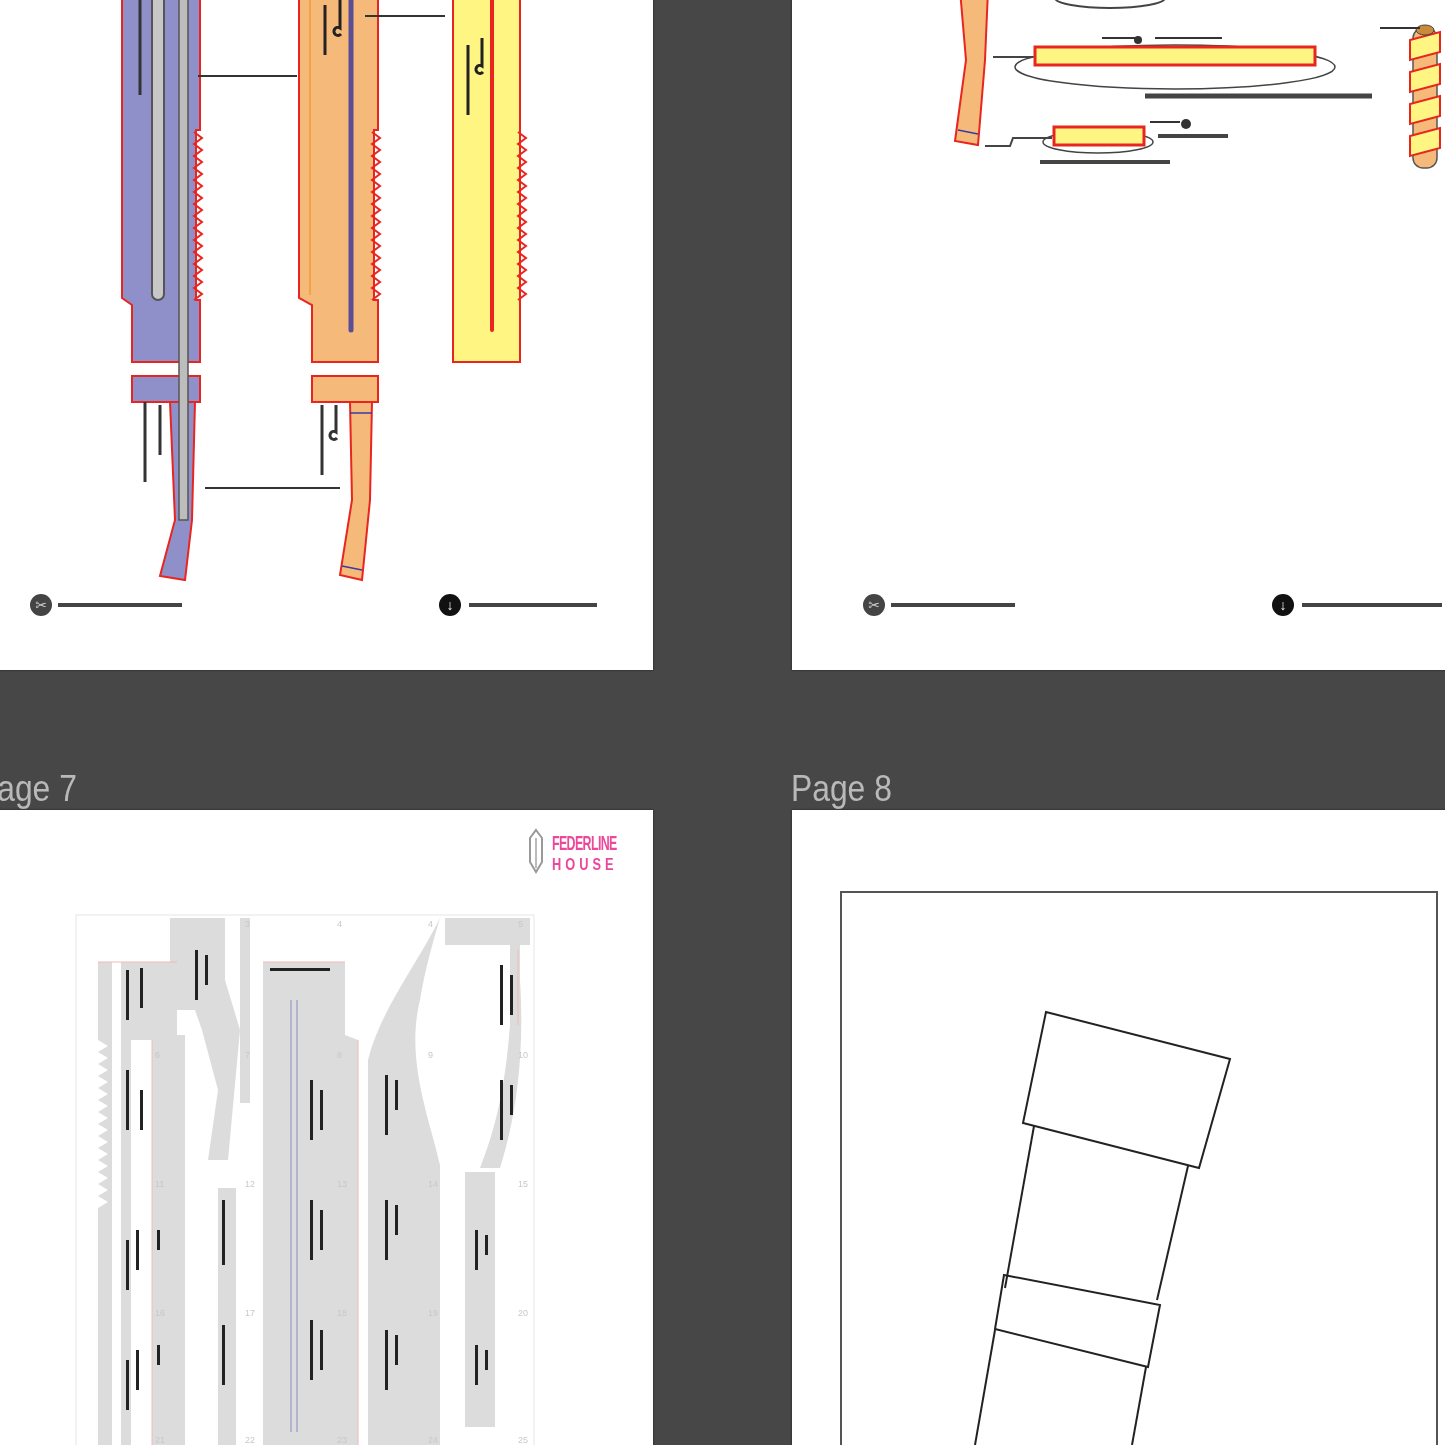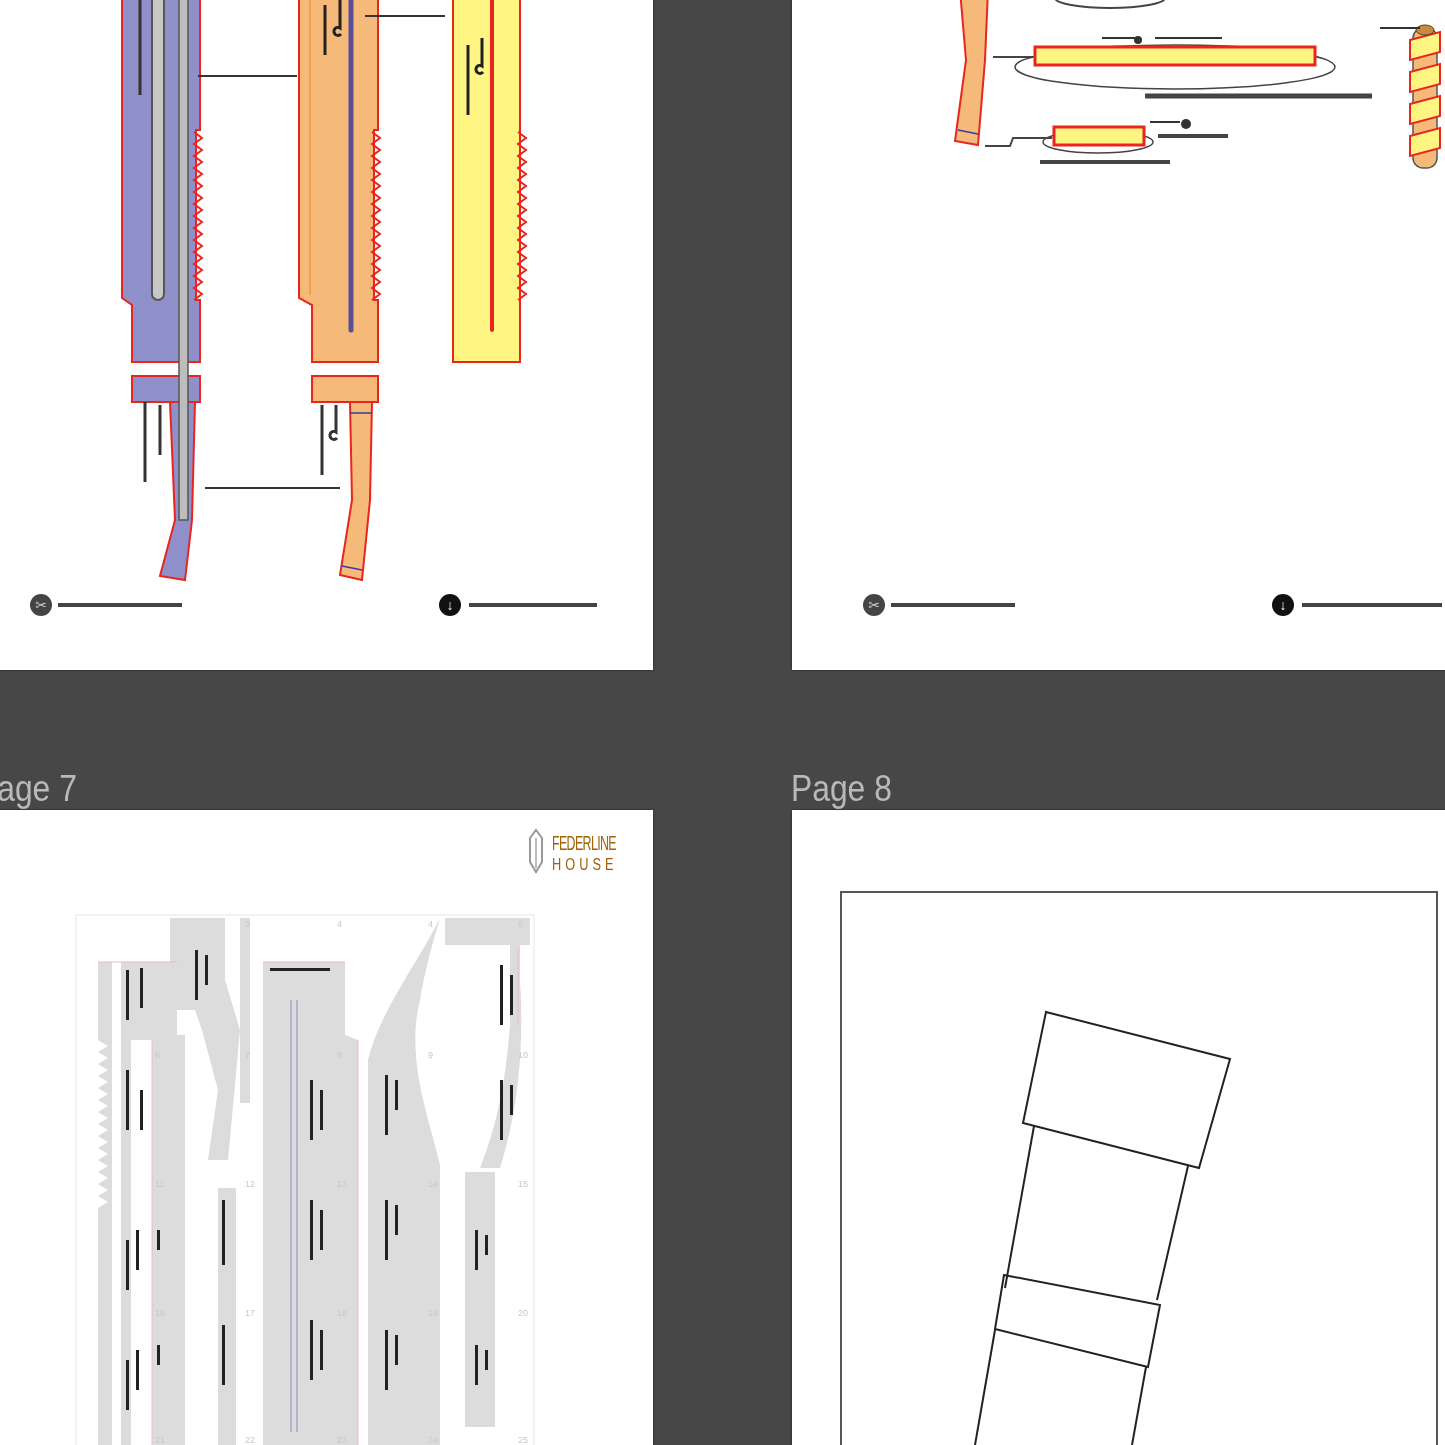--- a/index.html
+++ b/index.html
@@ -13,21 +13,21 @@
     position: absolute; background: #ffffff; overflow: hidden;
     box-shadow: 0 0 2px rgba(0,0,0,0.6);
   }
   .page-label {
     position: absolute; color: #b9b9b9; font-size: 37px;
     font-family: "Liberation Sans", sans-serif; transform: scaleX(0.86);
     transform-origin: left top; letter-spacing: 0px; white-space: nowrap;
   }
   svg { display: block; }
   .logo {
-    position: absolute; color: #a16207; font-weight: normal;
+    position: absolute; color: #ec4899; font-weight: bold;
     font-family: "Liberation Sans Narrow", "Liberation Sans", sans-serif;
   }
   .logo .t1 { position: absolute; left: 26px; top: 4px; font-size: 20px; transform: scaleX(0.62); transform-origin: left top; letter-spacing: -1px; }
   .logo .t2 { position: absolute; left: 26px; top: 28px; font-size: 16px; letter-spacing: 5px; transform: scaleX(0.8); transform-origin: left top; }
 </style>
 </head>
 <body>
 
 <div class="page" style="left:-10px; top:-10px; width:663px; height:680px;">
   <svg width="663" height="680">

